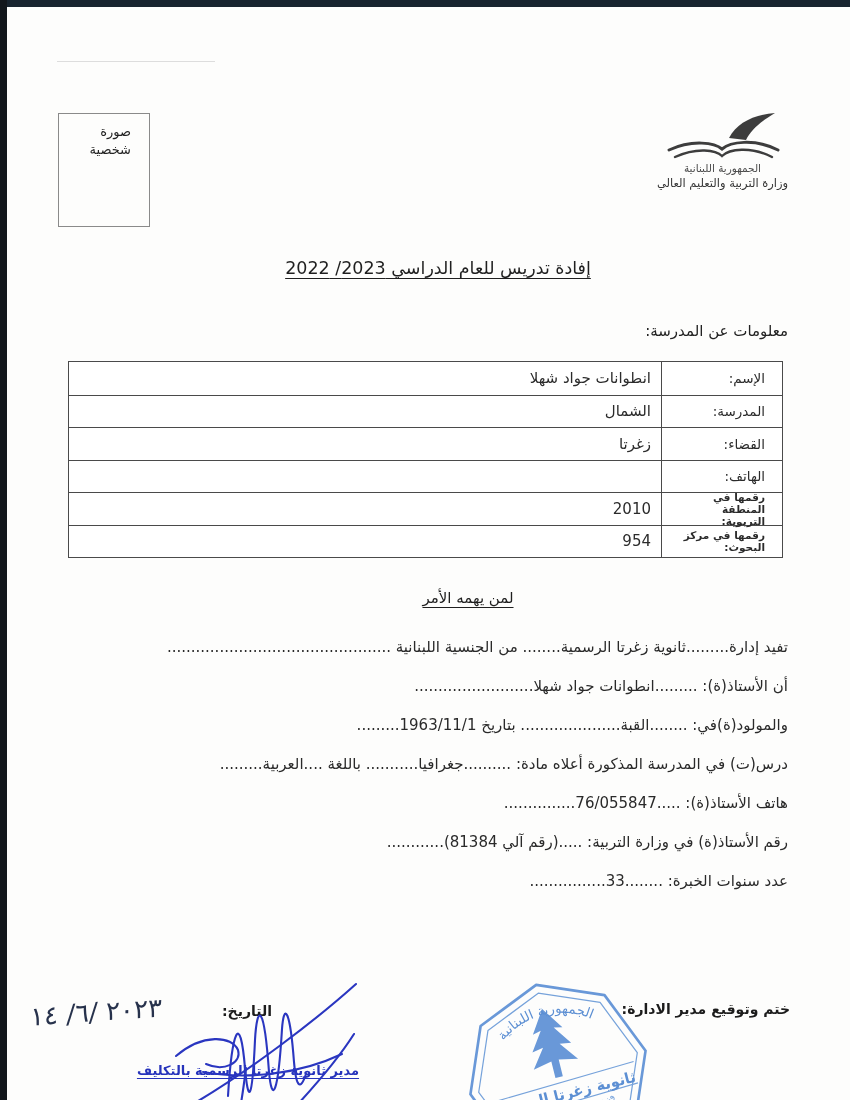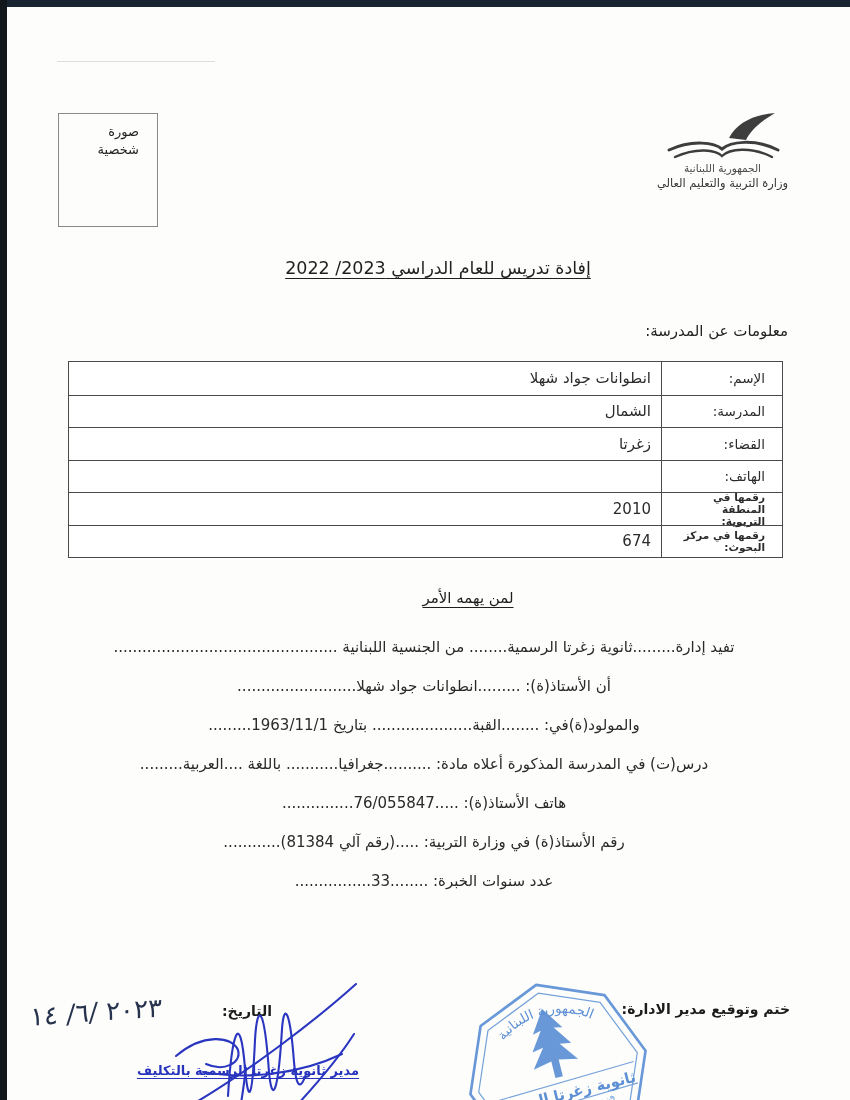--- a/index.html
+++ b/index.html
@@ -2,21 +2,21 @@
 <html lang="ar"><head>
 <meta charset="utf-8">
 <style>
   html,body{margin:0;padding:0;}
   body{width:850px;height:1100px;background:#e9e9e9;font-family:"DejaVu Sans",sans-serif;}
   .page{position:relative;width:850px;height:1100px;background:#fdfdfc;overflow:hidden;color:#2b2b2b;direction:rtl;}
   .edge-top{position:absolute;top:0;left:0;width:850px;height:7px;background:#18242f;}
   .edge-left{position:absolute;top:0;left:0;width:7px;height:1100px;background:#12171c;}
   .scan-line{position:absolute;top:61px;left:57px;width:158px;height:1px;background:#ddd;}
 
-  .photo-box{position:absolute;top:113px;left:58px;width:100px;height:114px;border:1px solid #8a8a8a;box-sizing:border-box;}
+  .photo-box{position:absolute;top:113px;left:58px;width:92px;height:114px;border:1px solid #8a8a8a;box-sizing:border-box;}
   .photo-box .lbl{padding:9px 18px 0 0;font-size:13px;line-height:1.35;color:#222;}
 
   .logo{position:absolute;top:110px;left:655px;width:135px;}
   .logo svg{display:block;margin:0 auto;}
   .logo .l1{font-size:10.5px;color:#4c4c4c;letter-spacing:1.5px;text-align:center;margin-top:2px;}
   .logo .l2{font-size:11.5px;color:#353535;letter-spacing:.5px;text-align:center;margin-top:2px;}
 
   .title{position:absolute;top:238px;left:26px;width:824px;text-align:center;font-size:17.5px;text-decoration:underline;text-underline-offset:4px;color:#1f1f1f;margin-top:20px;}
   .subtitle{position:absolute;top:286px;left:26px;width:824px;text-align:center;font-size:15px;text-decoration:underline;text-underline-offset:4px;color:#1f1f1f;}
 
@@ -25,21 +25,21 @@
   .info-table{position:absolute;top:361px;right:67px;width:715px;height:197px;border:1px solid #4a4a4a;box-sizing:border-box;background:#fff;}
   .info-table .row{display:flex;height:32.5px;border-top:1px solid #4a4a4a;box-sizing:border-box;}
   .info-table .row:first-child{border-top:none;}
   .info-table .cell{display:flex;align-items:center;box-sizing:border-box;}
   .info-table .label{width:121px;border-left:1px solid #4a4a4a;justify-content:flex-start;padding:0 17px;font-size:13.5px;}
   .info-table .row.small .label{font-size:10.5px;font-weight:bold;}
   .info-table .value{flex:1;justify-content:flex-start;padding:0 10px;font-size:15px;}
 
   .body-heading{position:absolute;top:589px;left:368px;width:200px;text-align:center;font-size:15px;text-decoration:underline;text-underline-offset:4px;color:#1f1f1f;}
   .body-lines{position:absolute;top:628px;right:62px;left:60px;text-align:right;font-size:15px;color:#2a2a2a;}
-  .body-lines .line{line-height:39px;white-space:nowrap;overflow:hidden;text-align:center;}
+  .body-lines .line{line-height:39px;white-space:nowrap;overflow:hidden;}
 
   .stamp-heading{position:absolute;top:1001px;right:60px;font-size:14px;font-weight:bold;color:#1c1c1c;}
   .date-label{position:absolute;top:1003px;left:222px;font-size:14px;font-weight:bold;color:#1c1c1c;}
   .date-hand{position:absolute;top:995px;left:30px;width:190px;font-size:26px;color:#27324c;transform:rotate(-4deg) skewX(-5deg);letter-spacing:2px;direction:ltr;text-align:left;}
 
   .stamp{position:absolute;top:972px;left:463px;width:190px;height:220px;opacity:.92;}
   .sig-title{position:absolute;top:1063px;left:120px;width:256px;text-align:center;font-size:13px;font-weight:bold;color:#2633bb;text-decoration:underline;text-underline-offset:3px;z-index:2;}
   .signature{position:absolute;top:976px;left:148px;width:246px;height:134px;z-index:3;}
 </style>
 </head>
@@ -86,21 +86,21 @@
     </div>
     <div class="row">
       <div class="cell label">الهاتف:</div>
     </div>
     <div class="row small">
       <div class="cell label">رقمها في المنطقة التربوية:</div>
       <div class="cell value">2010</div>
     </div>
     <div class="row small">
       <div class="cell label">رقمها في مركز البحوث:</div>
-      <div class="cell value">674</div>
+      <div class="cell value">954</div>
     </div>
   </div>
 
   <div class="body-heading">لمن يهمه الأمر</div>
   <div class="body-lines">
     <div class="line">تفيد إدارة.........ثانوية زغرتا الرسمية........ من الجنسية اللبنانية ...............................................</div>
     <div class="line">أن الأستاذ(ة): .........انطوانات جواد شهلا.........................</div>
     <div class="line">والمولود(ة)في: ........القبة..................... بتاريخ    1963/11/1.........</div>
     <div class="line">درس(ت) في المدرسة المذكورة أعلاه مادة: ..........جغرافيا........... باللغة  ....العربية.........</div>
     <div class="line">هاتف الأستاذ(ة): .....76/055847...............</div>

